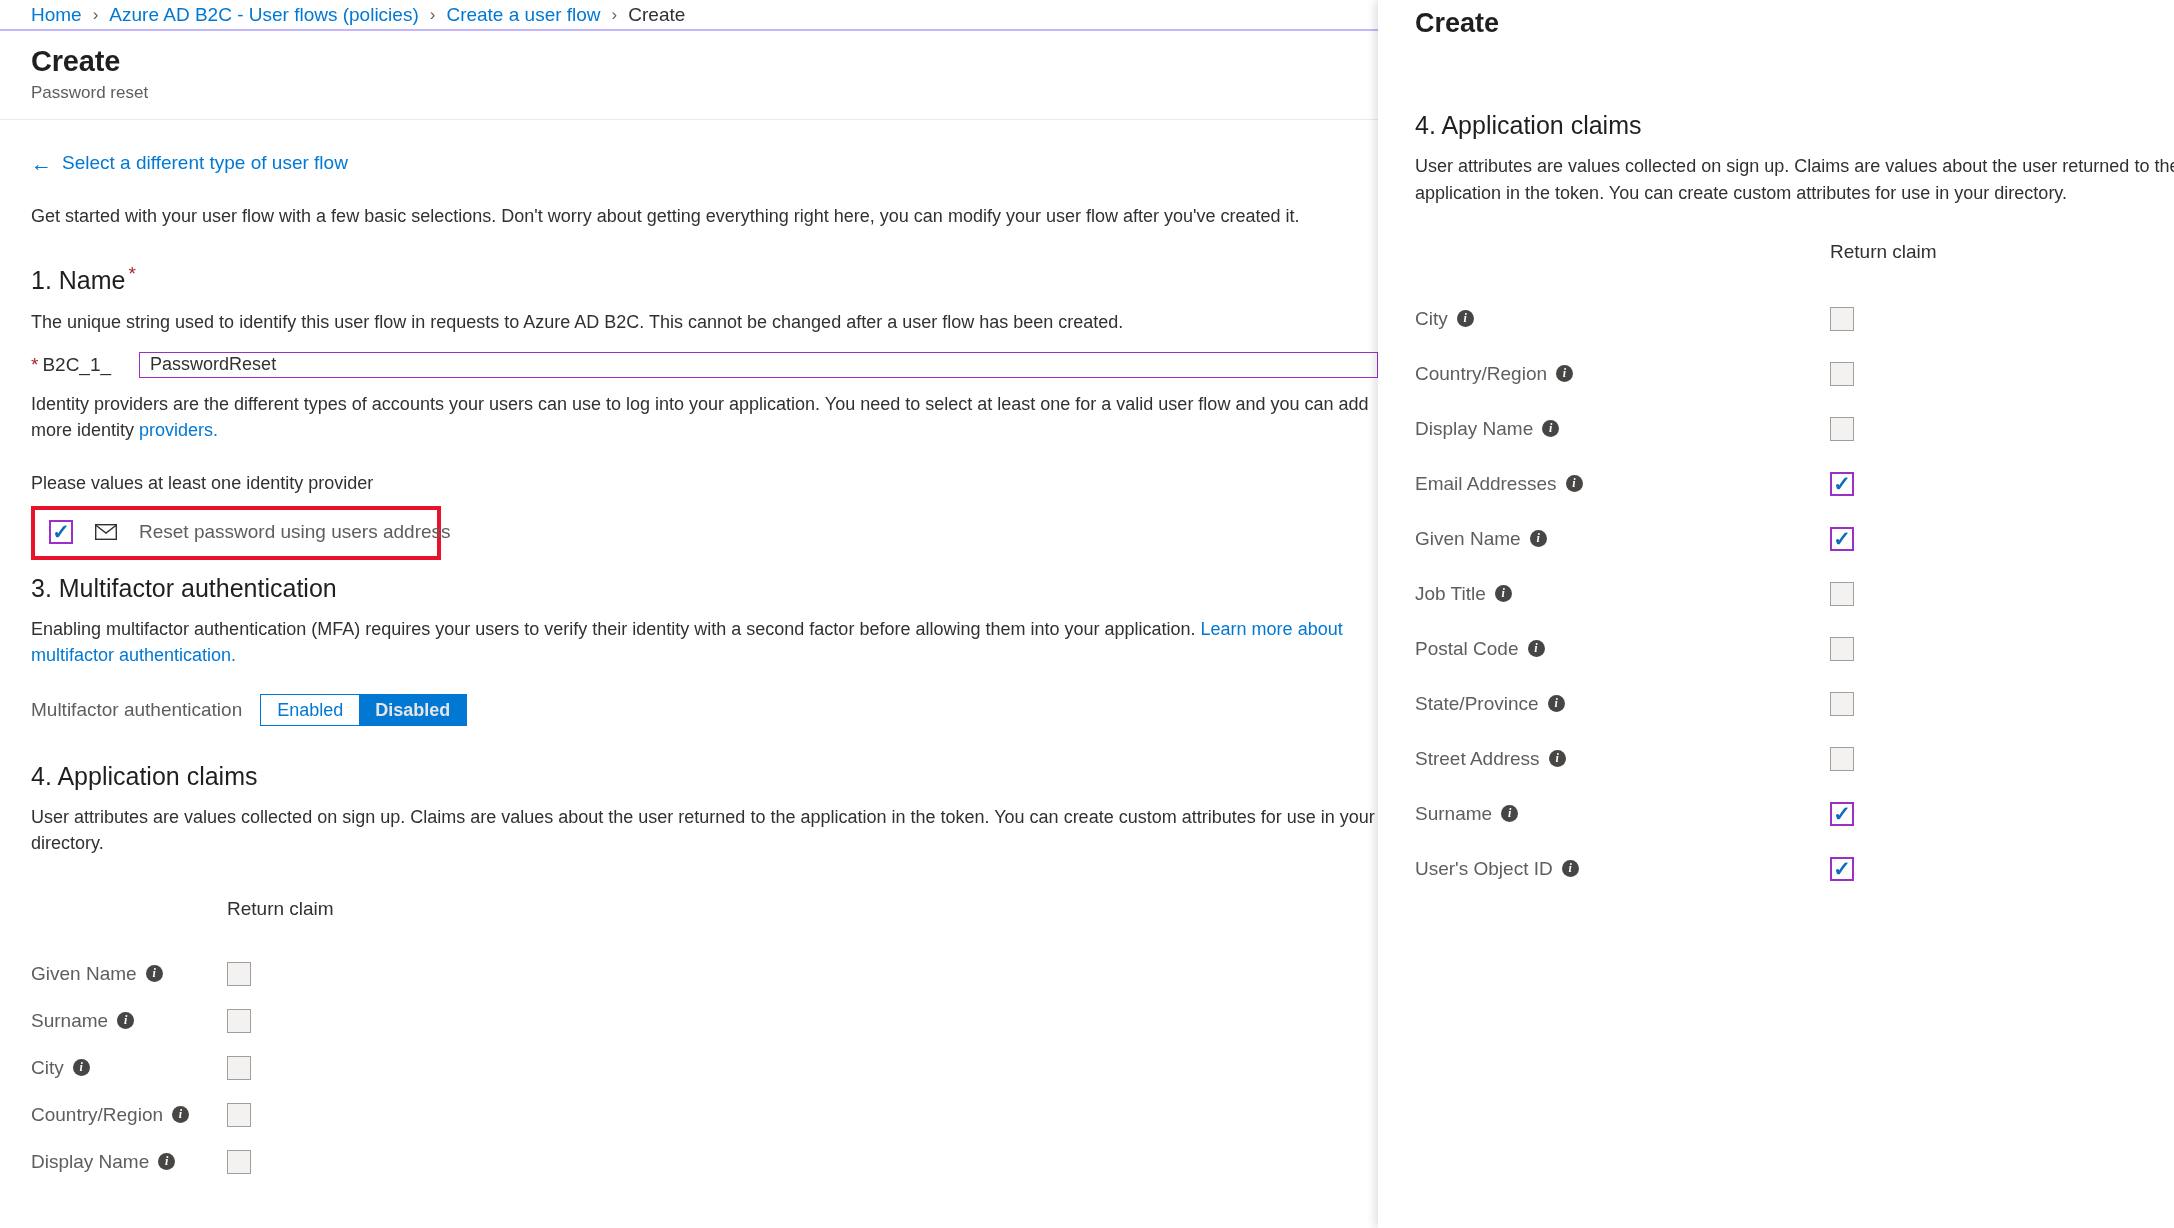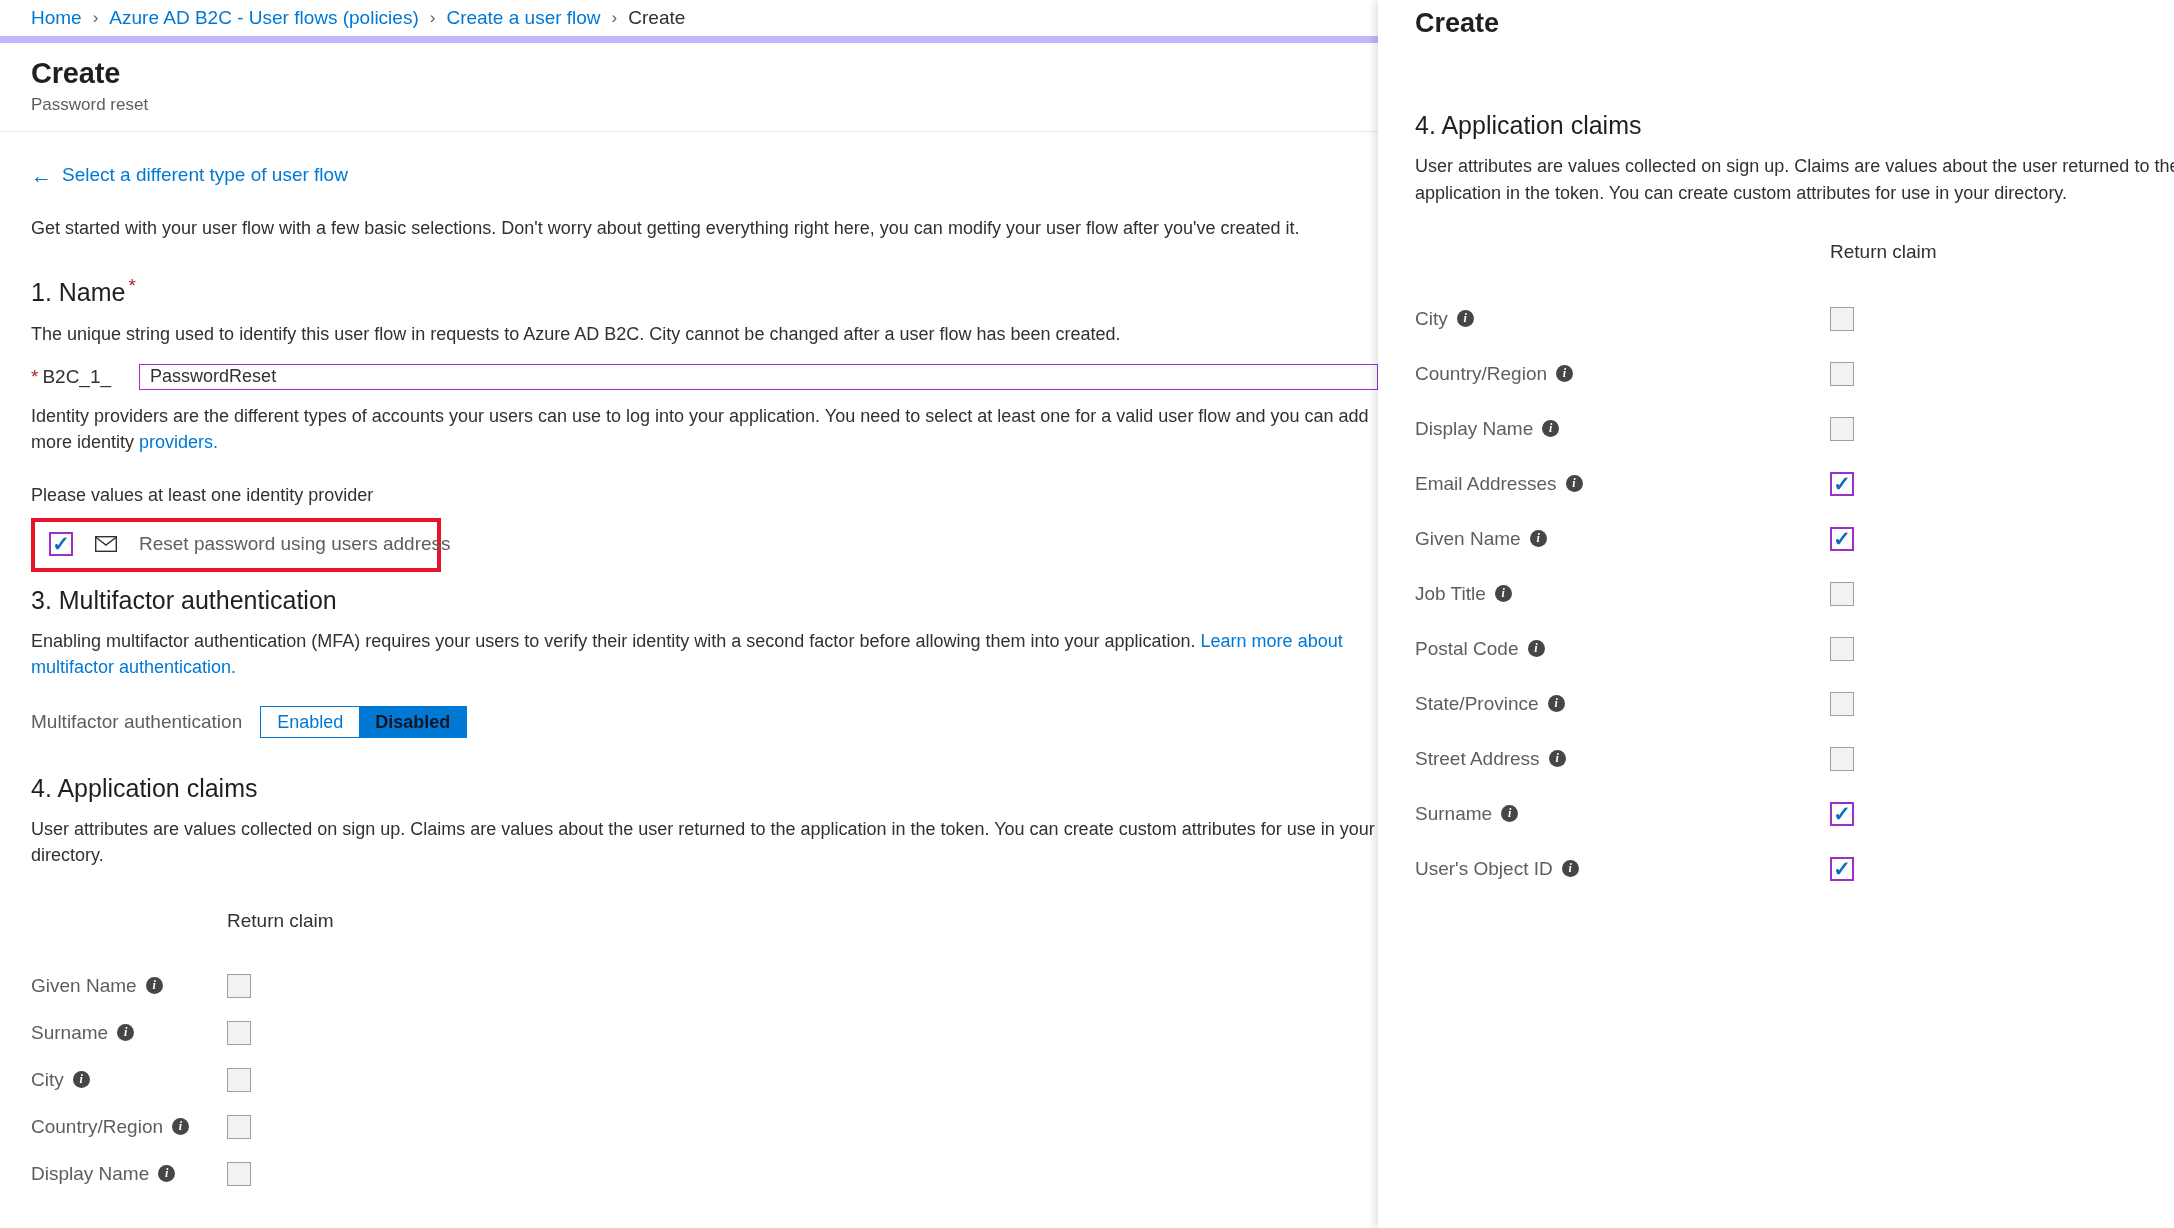--- a/index.html
+++ b/index.html
@@ -13,26 +13,26 @@
   .page { position: relative; width: 2174px; height: 1228px; background:#fff; }
 
   
   .left-blade {
     position: absolute; left: 0; top: 0;
     width: 1378px; height: 1228px;
     background: #fff; overflow: hidden;
   }
 
   .breadcrumb {
-    height: 43px;
+    height: 31px;
     display: flex; align-items: center;
     padding-left: 31px;
     font-size: 19px;
     color: #323130;
-    border-bottom: 7px solid #c4b5fd;
+    border-bottom: 2px solid #c4b5fd;
     white-space: nowrap;
   }
   .crumb-link { color:#0078d4; cursor:pointer; }
   .crumb-sep { color:#605e5c; margin: 0 11px; font-size:17px; }
   .crumb-current { color:#323130; }
 
   .blade-header {
     padding: 14px 0 16px 31px;
     border-bottom: 1px solid #edebe9;
   }
@@ -99,21 +99,21 @@
   
   .mfa-row { display:flex; align-items:center; margin-top: 26px; }
   .mfa-label { font-size: 19px; color:#605e5c; margin-right: 18px; }
   .seg { display:flex; border:1px solid #0078d4; height: 32px; }
   .seg-btn {
     font-size: 18px; padding: 0 16px;
     display:flex; align-items:center; justify-content:center;
     cursor:pointer; font-family:"Liberation Sans", sans-serif;
     background:#fff; color:#0078d4; border:none;text-align:center;
   }
-  .seg-btn.active { background:#0078d4; color:#0f172a; font-weight: 600; }
+  .seg-btn.active { background:#0078d4; color:#e5e5e5; font-weight: 600; }
 
   
   .claims-head {
     margin-top: 42px; margin-left: 196px;
     font-size: 19px; color:#323130;
   }
   .claims-list { margin-top: 30px; }
   .claim-row { display:flex; align-items:center; height: 47px; }
   .claim-name {
     width: 196px; font-size: 19px; color:#605e5c;
@@ -185,21 +185,21 @@
       <div class="back-link">
         <span class="back-arrow">←</span>
         <span>Select a different type of user flow</span>
       </div>
 
       <div class="intro-text">Get started with your user flow with a few basic selections. Don't worry about getting everything right here, you can modify your user flow after you've created it.</div>
 
       <div class="section-title">
         <span>1. Name</span><span class="req-star">*</span>
       </div>
-      <div class="section-desc">The unique string used to identify this user flow in requests to Azure AD B2C. City cannot be changed after a user flow has been created.</div>
+      <div class="section-desc">The unique string used to identify this user flow in requests to Azure AD B2C. This cannot be changed after a user flow has been created.</div>
 
       <div class="name-row">
         <span class="name-prefix"><span class="star">*</span><span>B2C_1_</span></span>
         <input class="name-input" type="text" value="PasswordReset" placeholder="" style="">
       </div>
 
       <div class="section-desc">
         <span>Identity providers are the different types of accounts your users can use to log into your application. You need to select at least one for a valid user flow and you can add more identity </span><span class="inline-link">providers.</span>
       </div>
 

